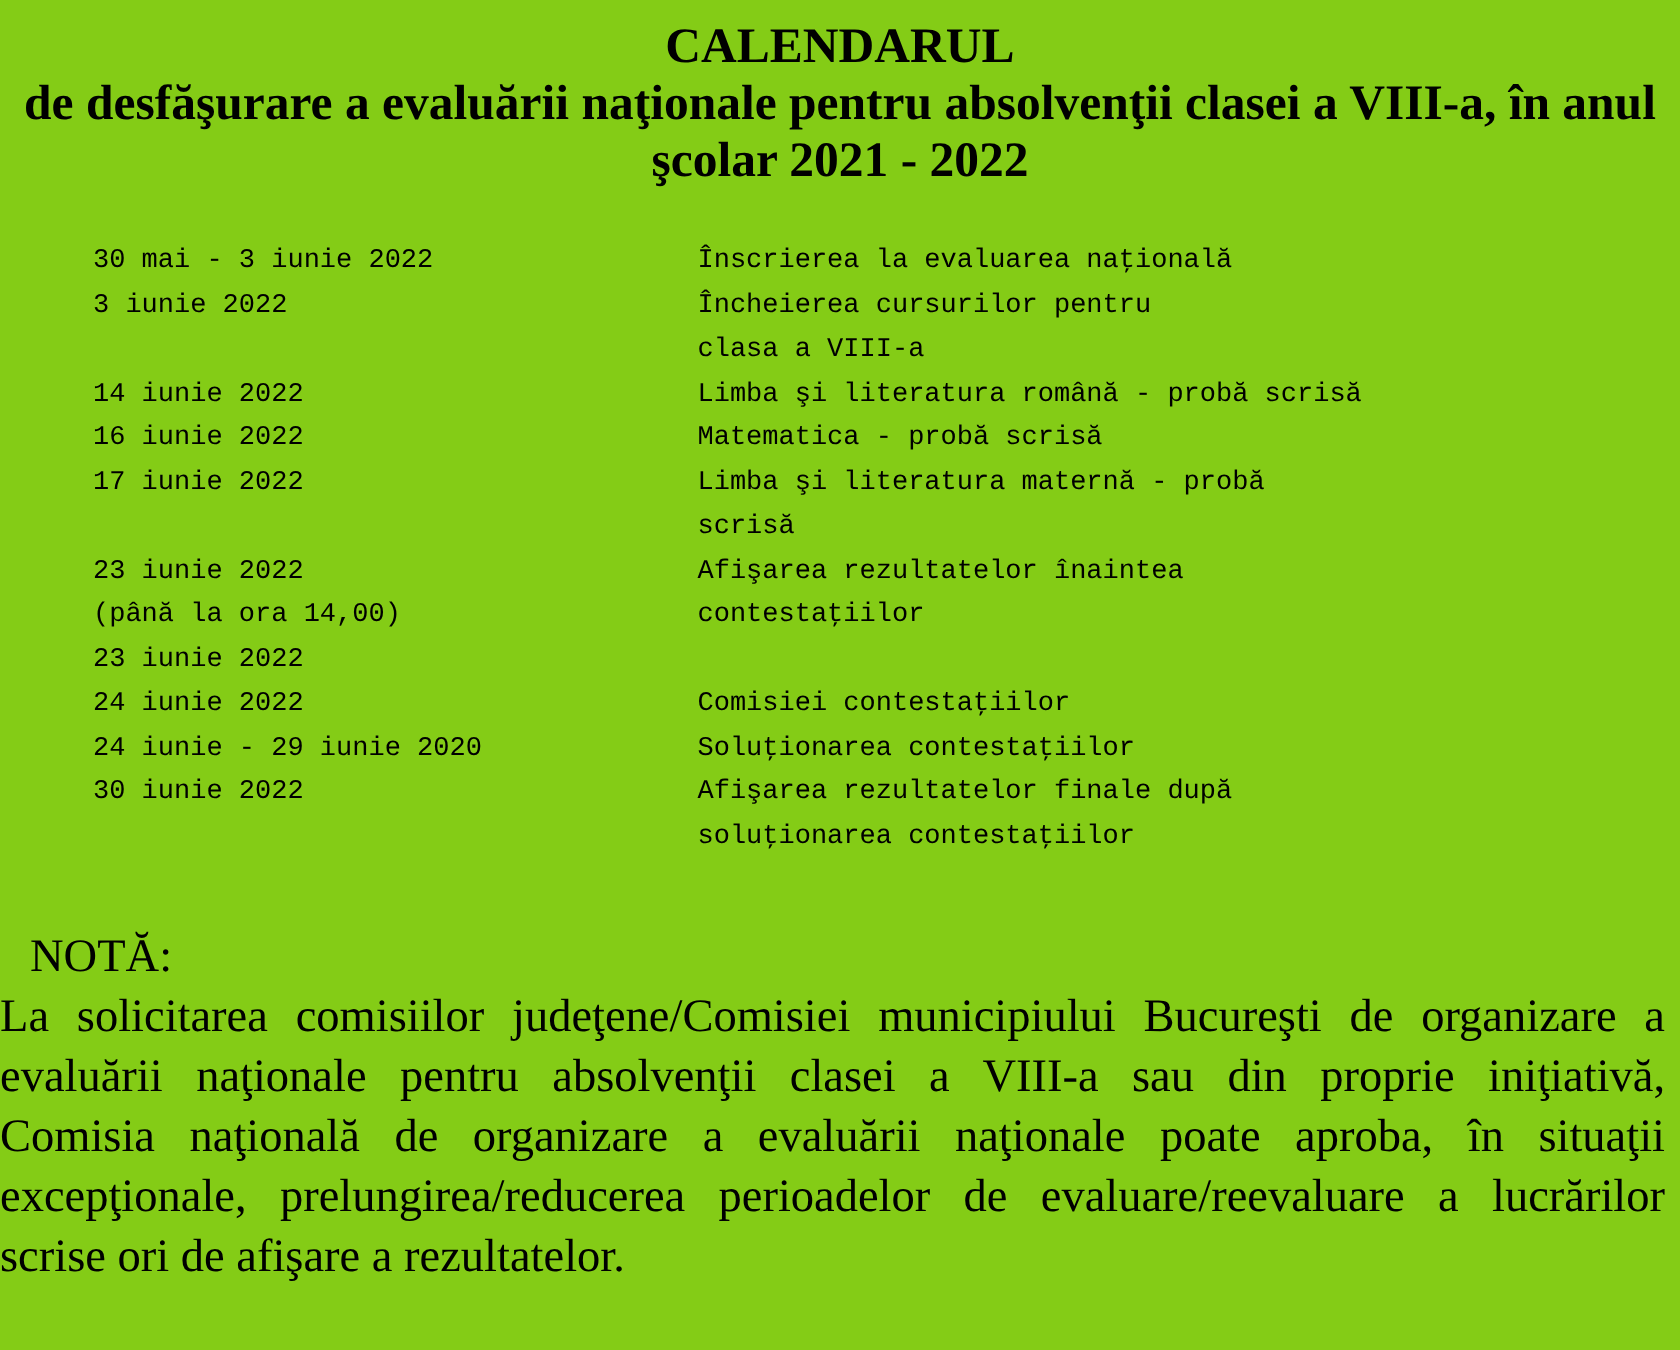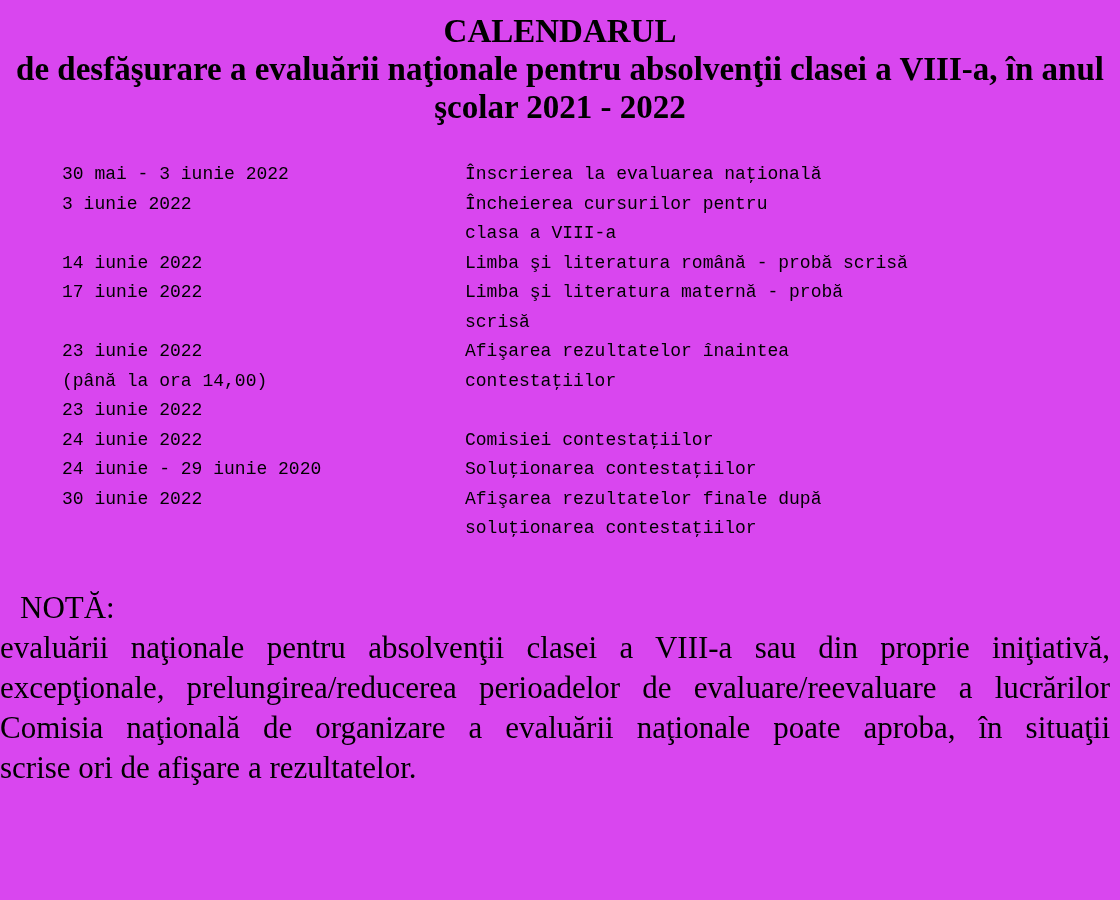--- a/index.html
+++ b/index.html
@@ -11,21 +11,21 @@
     width: 1120px;
     height: 900px;
     overflow: hidden;
     color: #000000;
     font-family: "Liberation Serif", serif;
   }
   .page {
     position: relative;
     width: 1120px;
     height: 900px;
-    background: #d946ef;
+    background: #84cc16;
   }
 
   
   .doc-title {
     padding-top: 12px;
     text-align: center;
   }
   .title-line {
     font-family: "Liberation Serif", serif;
     font-weight: bold;
@@ -87,32 +87,34 @@
     <div class="title-line">CALENDARUL</div>
     <div class="title-line">de desfăşurare a evaluării naţionale pentru absolvenţii clasei a VIII-a, în anul</div>
     <div class="title-line">şcolar 2021 - 2022</div>
   </header>
 
   <section class="schedule">
     <div class="sched-row"><span class="sched-date">30 mai - 3 iunie 2022</span><span class="sched-activity">Înscrierea la evaluarea naţională</span></div>
       <div class="sched-row"><span class="sched-date">3 iunie 2022</span><span class="sched-activity">Încheierea cursurilor pentru</span></div>
       <div class="sched-row"><span class="sched-date"></span><span class="sched-activity">clasa a VIII-a</span></div>
       <div class="sched-row"><span class="sched-date">14 iunie 2022</span><span class="sched-activity">Limba şi literatura română - probă scrisă</span></div>
+      <div class="sched-row"><span class="sched-date">16 iunie 2022</span><span class="sched-activity">Matematica - probă scrisă</span></div>
       <div class="sched-row"><span class="sched-date">17 iunie 2022</span><span class="sched-activity">Limba şi literatura maternă - probă</span></div>
       <div class="sched-row"><span class="sched-date"></span><span class="sched-activity">scrisă</span></div>
       <div class="sched-row"><span class="sched-date">23 iunie 2022</span><span class="sched-activity">Afişarea rezultatelor înaintea</span></div>
       <div class="sched-row"><span class="sched-date">(până la ora 14,00)</span><span class="sched-activity">contestaţiilor</span></div>
       <div class="sched-row"><span class="sched-date">23 iunie 2022</span><span class="sched-activity"></span></div>
       <div class="sched-row"><span class="sched-date">24 iunie 2022</span><span class="sched-activity">Comisiei contestaţiilor</span></div>
       <div class="sched-row"><span class="sched-date">24 iunie - 29 iunie 2020</span><span class="sched-activity">Soluţionarea contestaţiilor</span></div>
       <div class="sched-row"><span class="sched-date">30 iunie 2022</span><span class="sched-activity">Afişarea rezultatelor finale după</span></div>
       <div class="sched-row last"><span class="sched-date"></span><span class="sched-activity">soluţionarea contestaţiilor</span></div>
   </section>
 
   <section class="note">
     <div class="note-heading">NOTĂ:</div>
+    <div class="note-line">La solicitarea comisiilor judeţene/Comisiei municipiului Bucureşti de organizare a</div>
       <div class="note-line">evaluării naţionale pentru absolvenţii clasei a VIII-a sau din proprie iniţiativă,</div>
+      <div class="note-line">Comisia naţională de organizare a evaluării naţionale poate aproba, în situaţii</div>
       <div class="note-line">excepţionale, prelungirea/reducerea perioadelor de evaluare/reevaluare a lucrărilor</div>
-      <div class="note-line">Comisia naţională de organizare a evaluării naţionale poate aproba, în situaţii</div>
       <div class="note-line last">scrise ori de afişare a rezultatelor.</div>
   </section>
 
 </div>
 
 </body></html>

